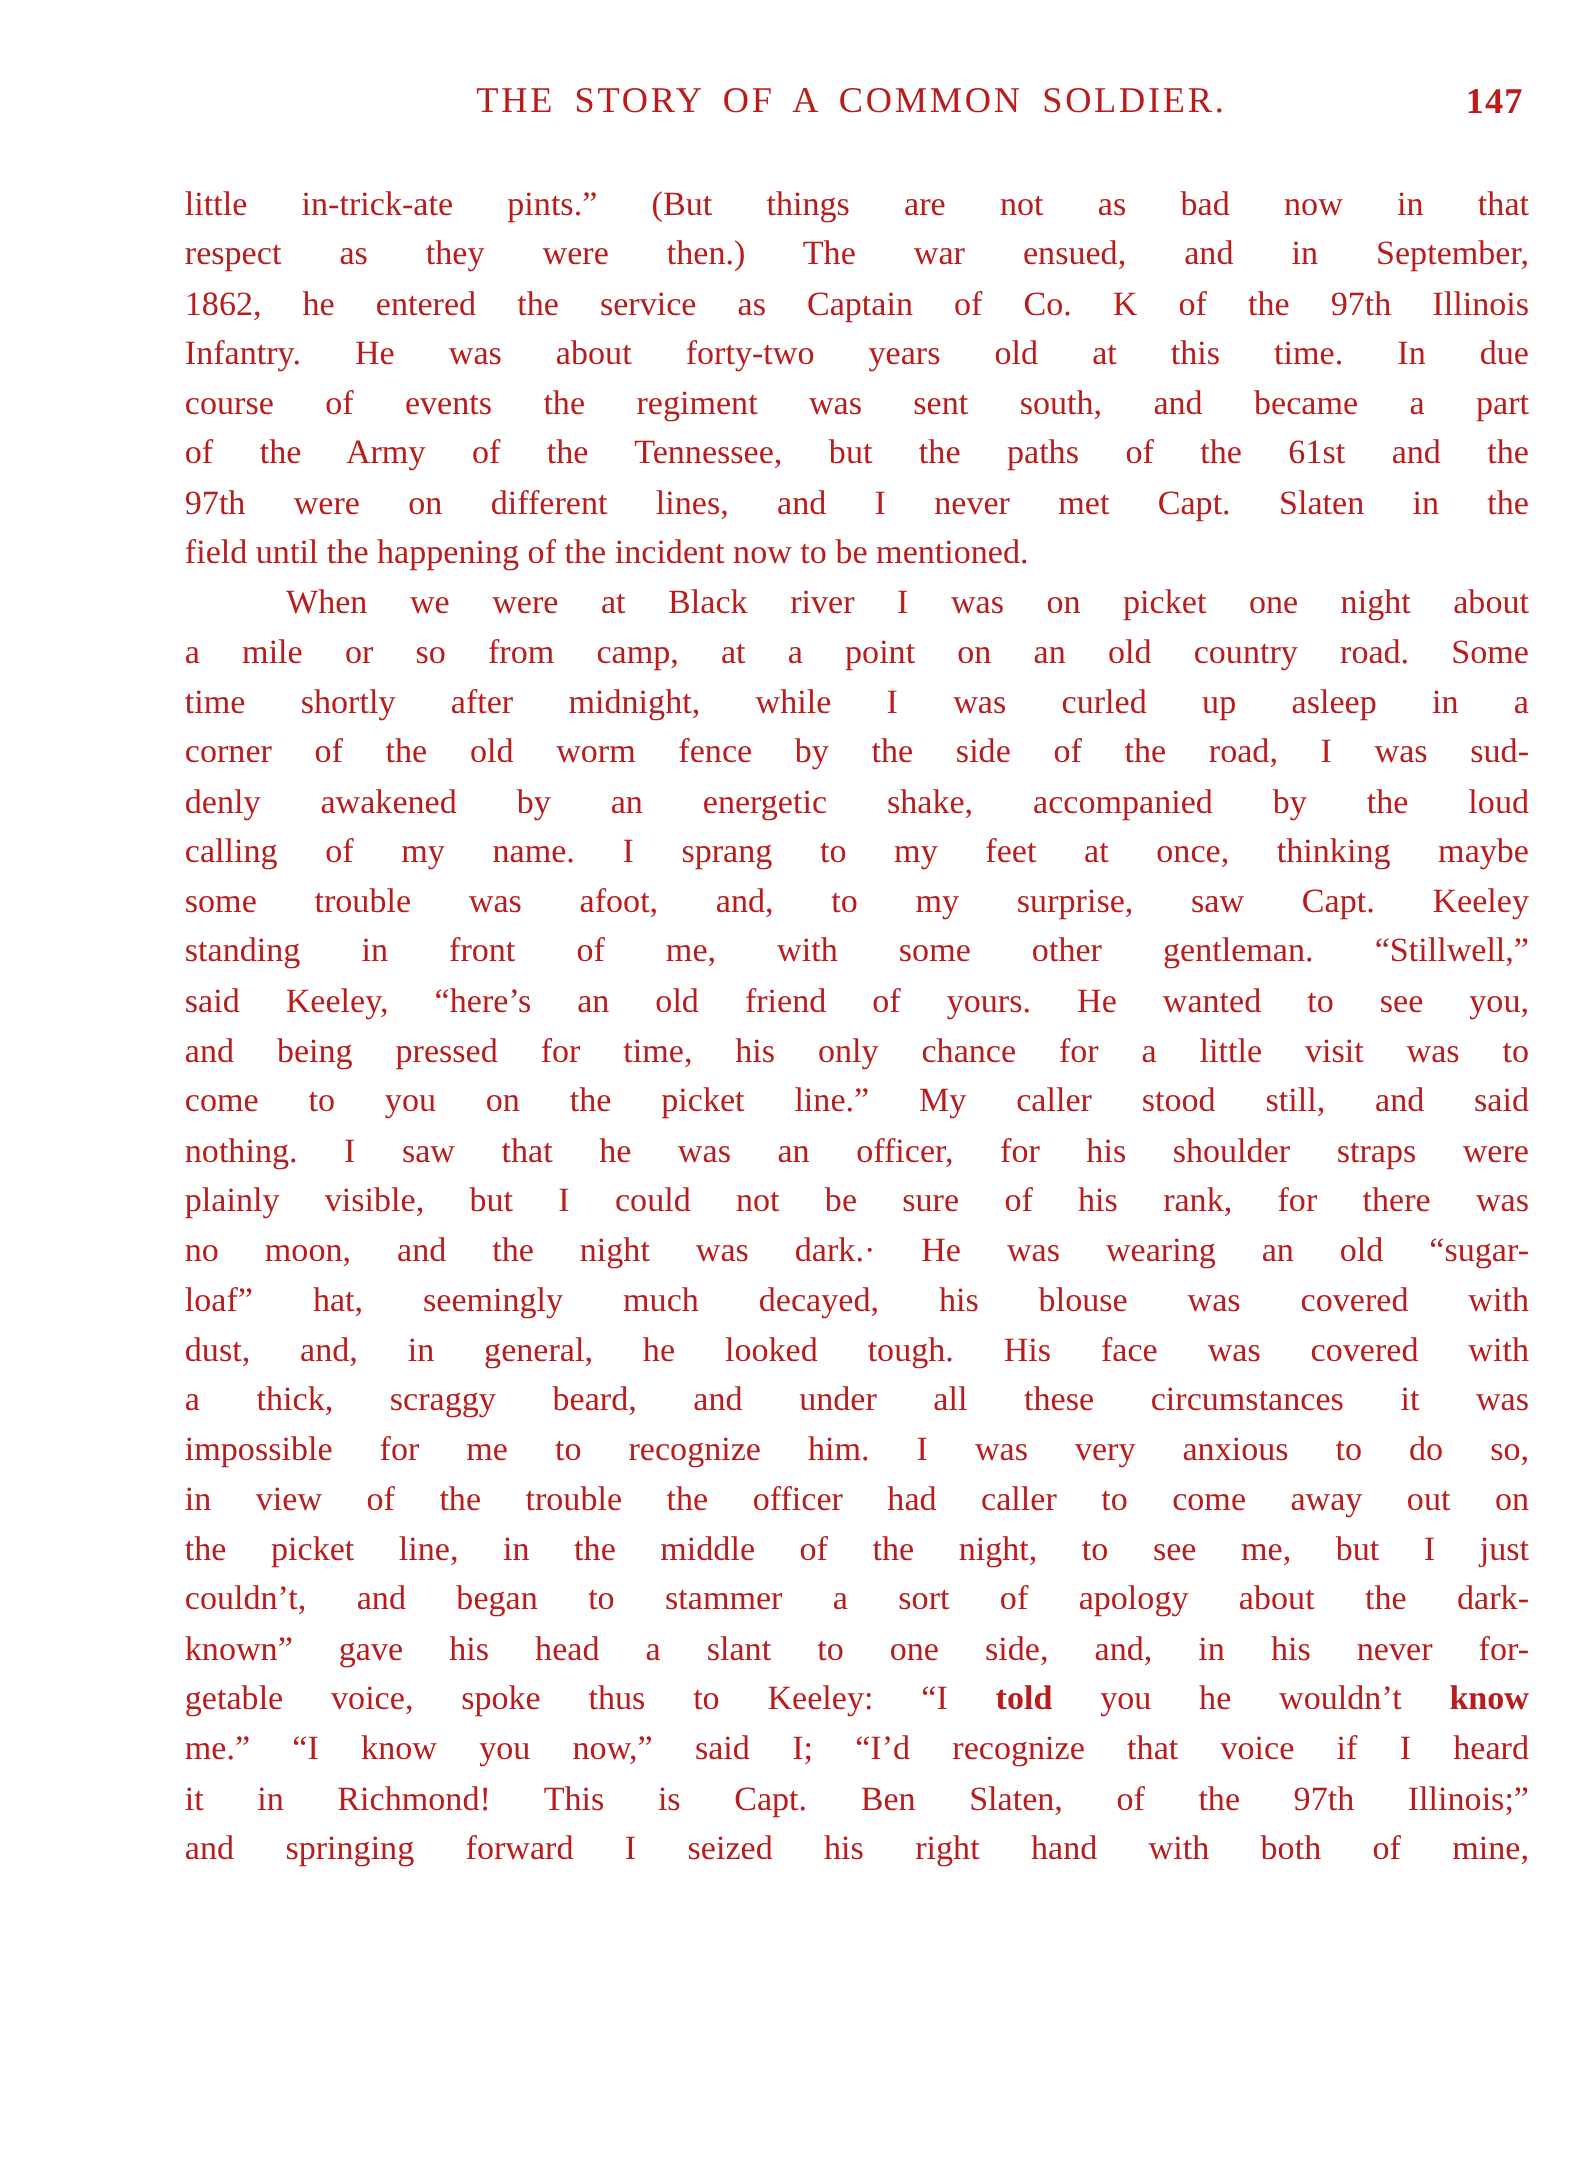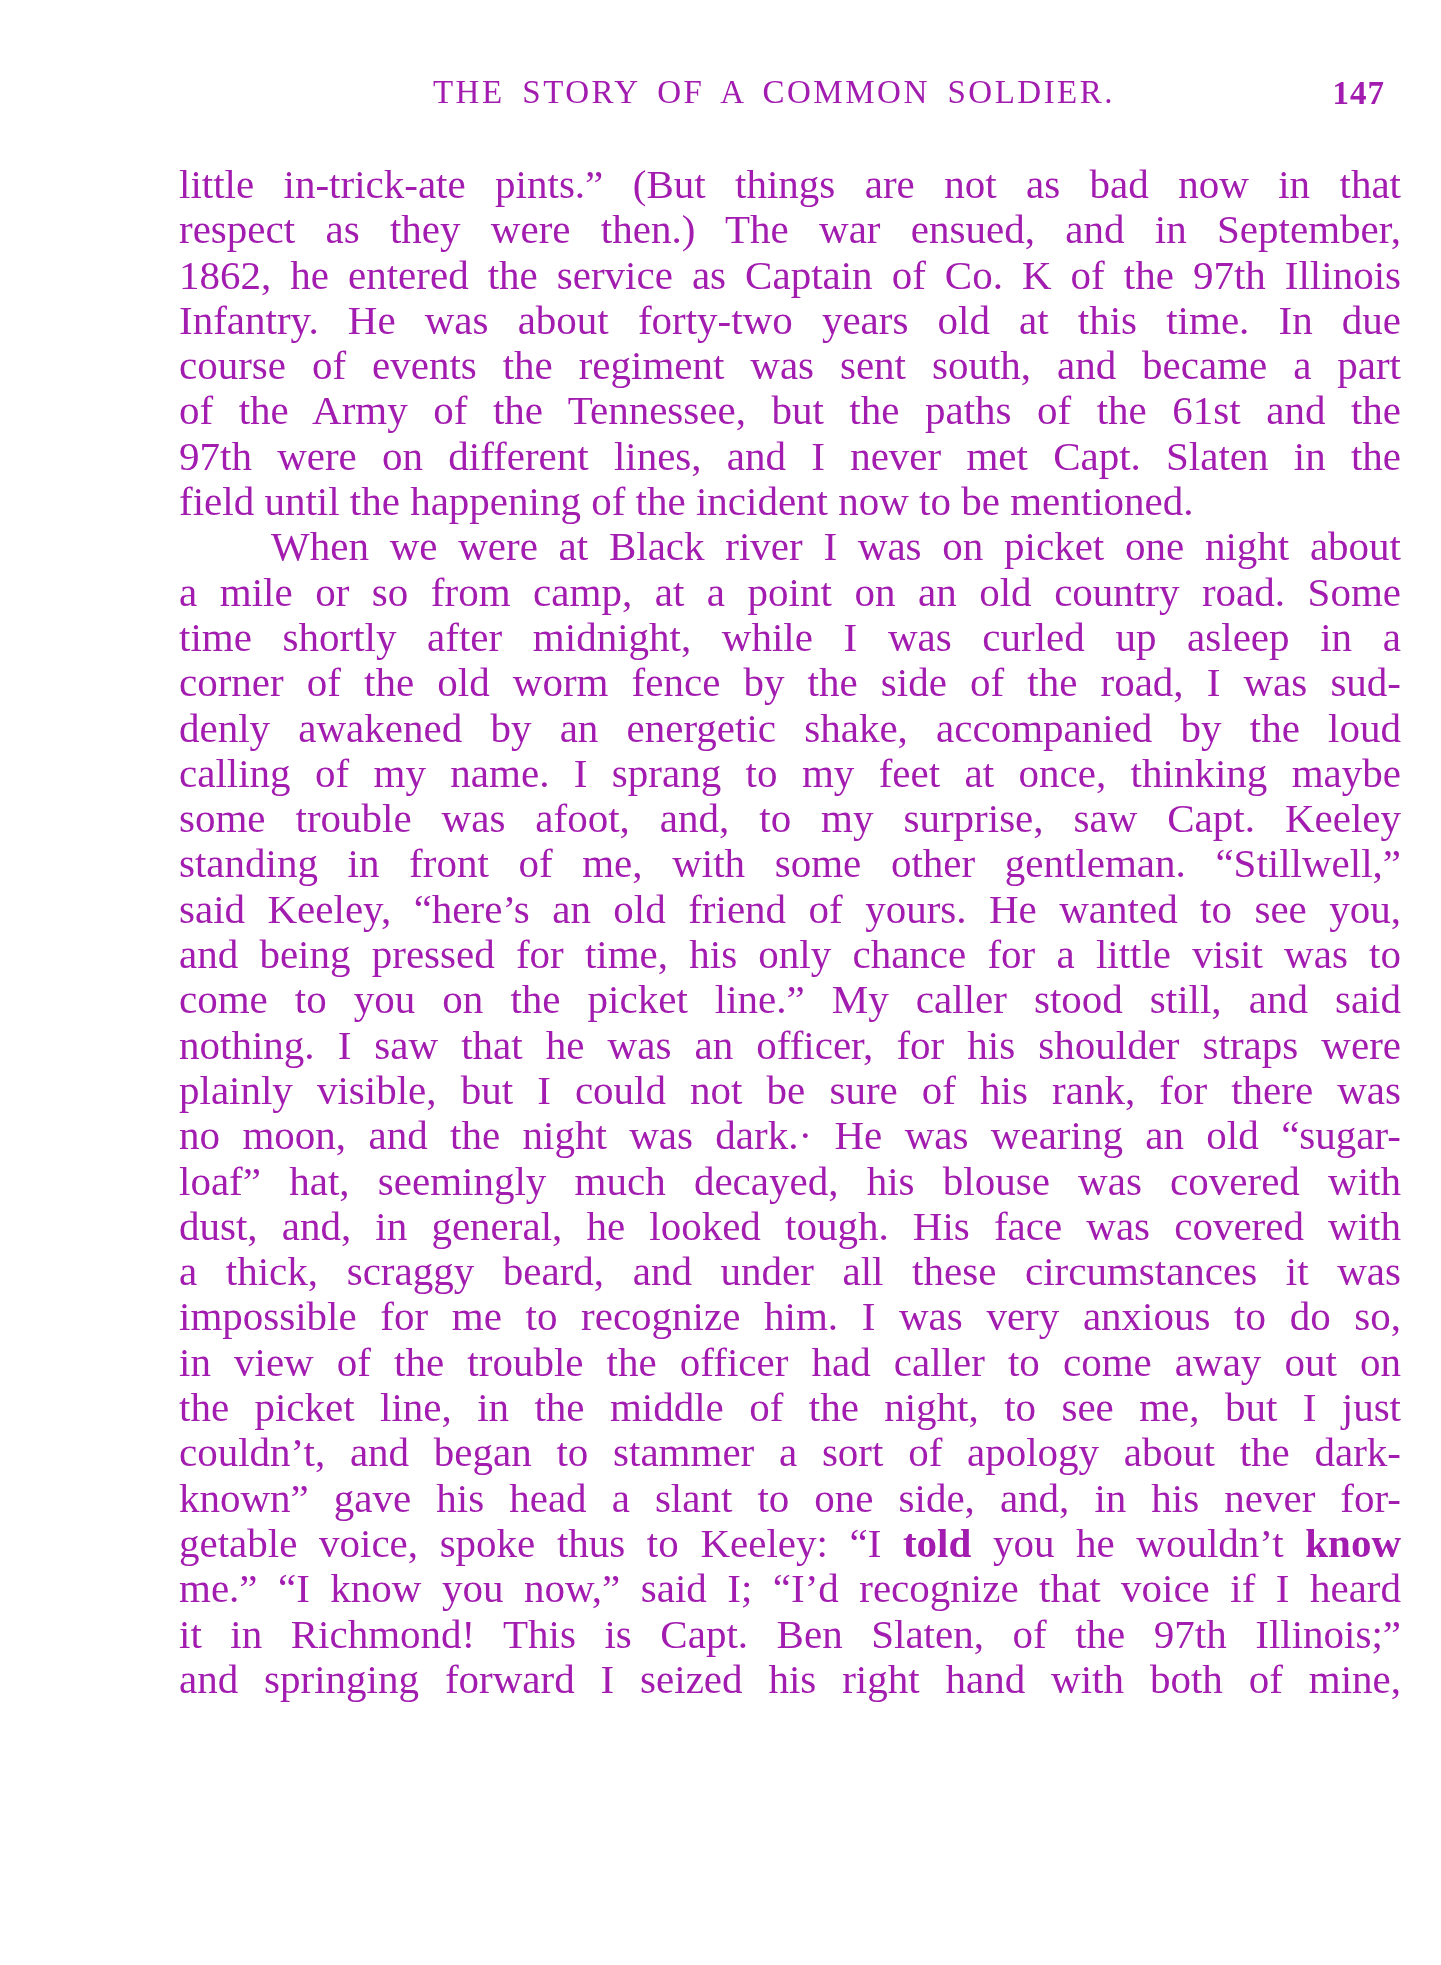--- a/index.html
+++ b/index.html
@@ -2,21 +2,21 @@
 <html><head>
 <meta charset="utf-8">
 <style>
   html,body { margin:0; padding:0; background:#e8e8e8; }
   .page {
     position:relative;
     width:1441px; height:1965px;
     margin:0 auto;
     background:#ffffff;
     font-family:"Liberation Serif","DejaVu Serif",serif;
-    color:#a21caf;
+    color:#b91c1c;
     overflow:hidden;
   }
   .header {
     position:absolute;
     left:163px; top:74px;
     width:1222px; height:46px;
     font-size:33px;
   }
   .title {
     display:block;
@@ -25,23 +25,23 @@
     word-spacing:7px;
   }
   .pagenum {
     position:absolute;
     right:0; top:1px;
     font-weight:bold;
     letter-spacing:1px;
   }
   .body-text {
     position:absolute;
-    left:179px; top:162px;
+    left:168px; top:162px;
     width:1222px;
-    font-size:41px;
+    font-size:31px;
     line-height:45.3px;
   }
   .line {
     text-align:justify;
     -moz-text-align-last:justify;
     text-align-last:justify;
   }
   .line.para-end {
     text-align:right;
     -moz-text-align-last:left;

